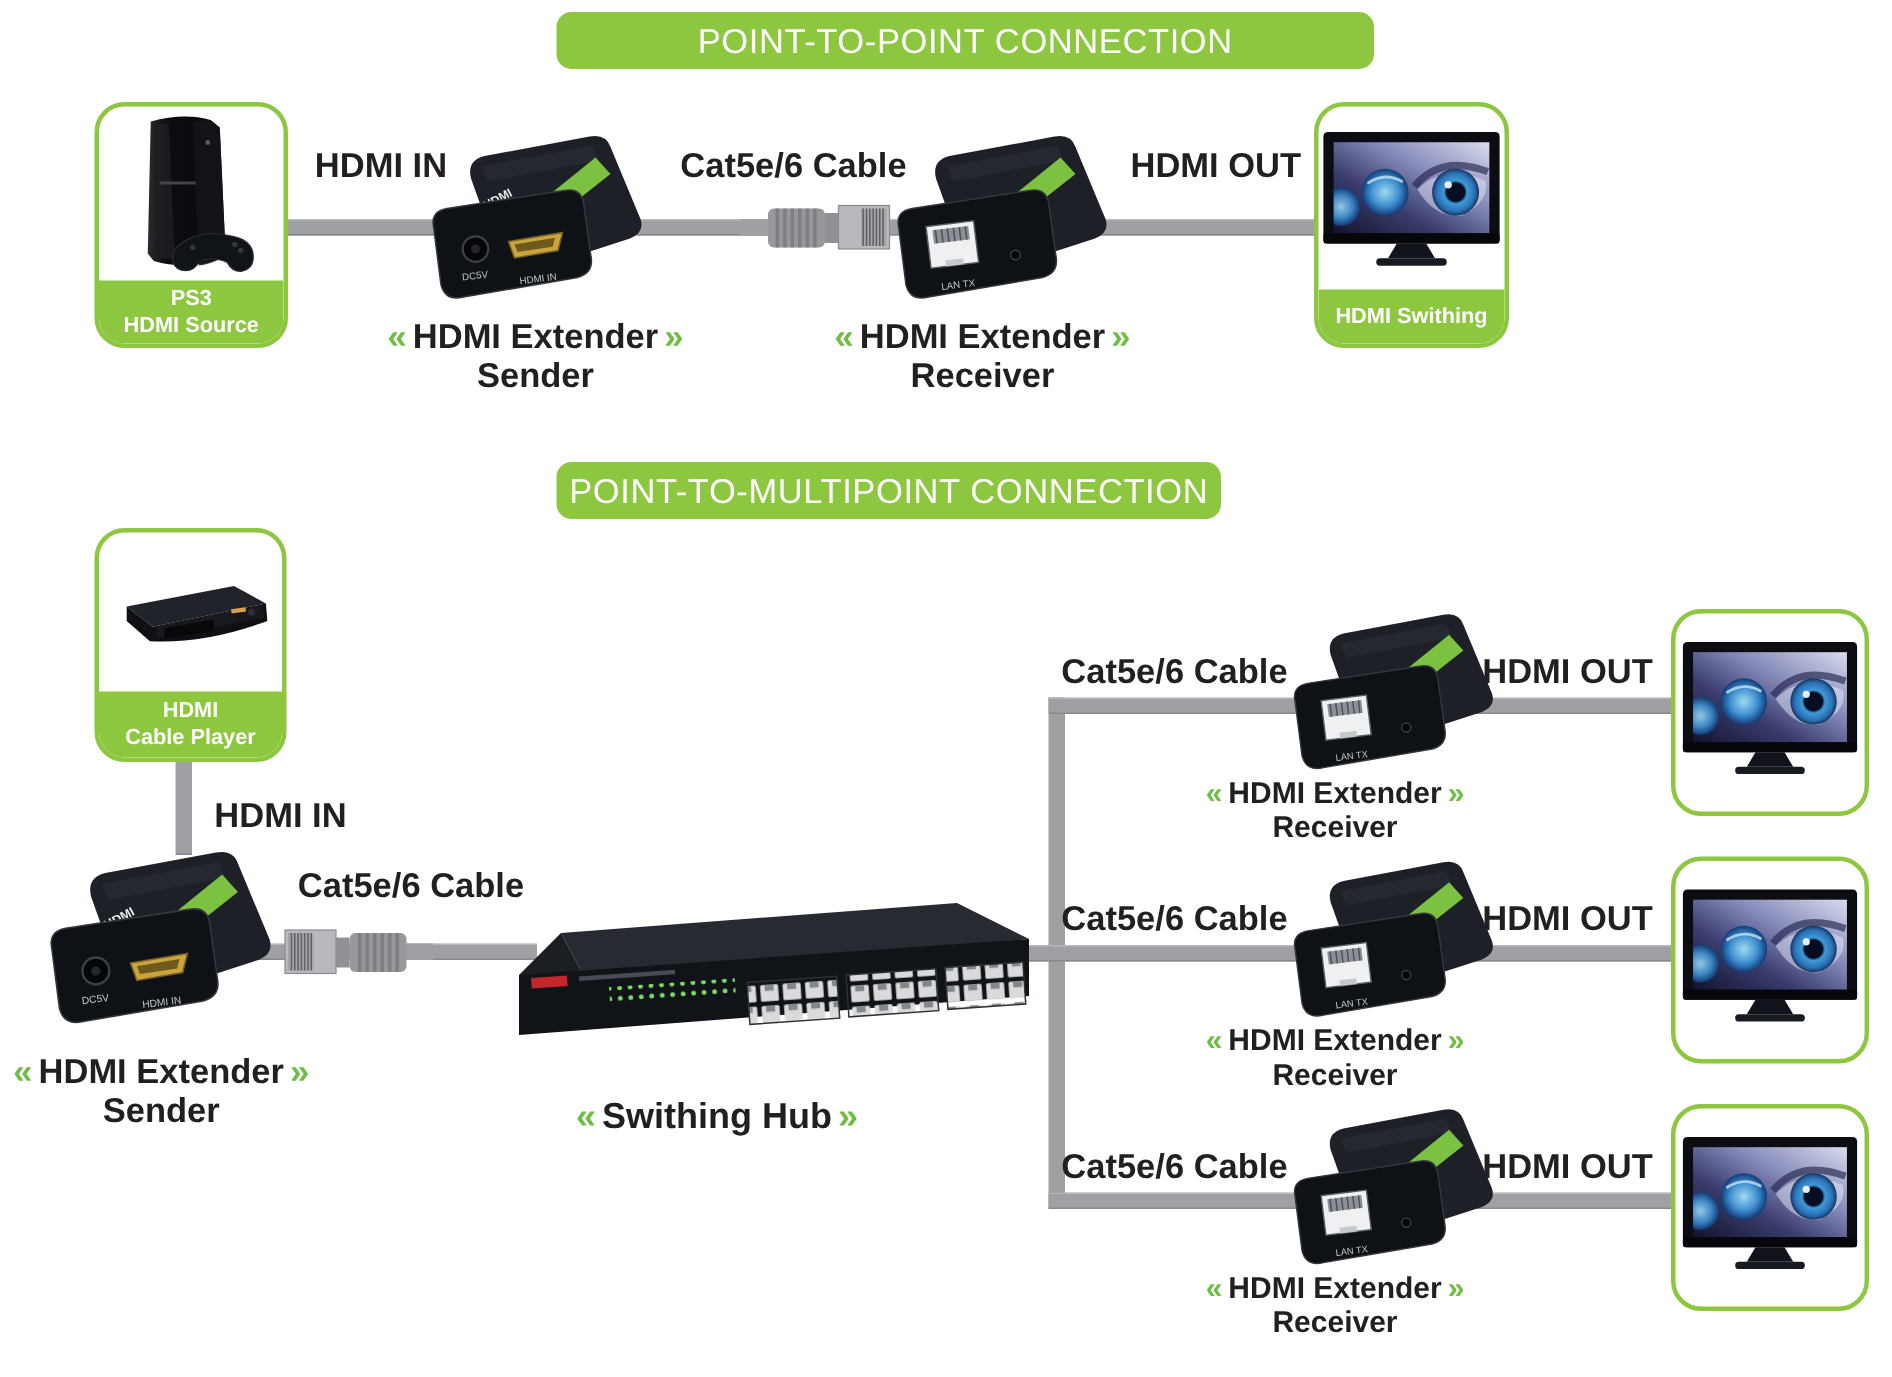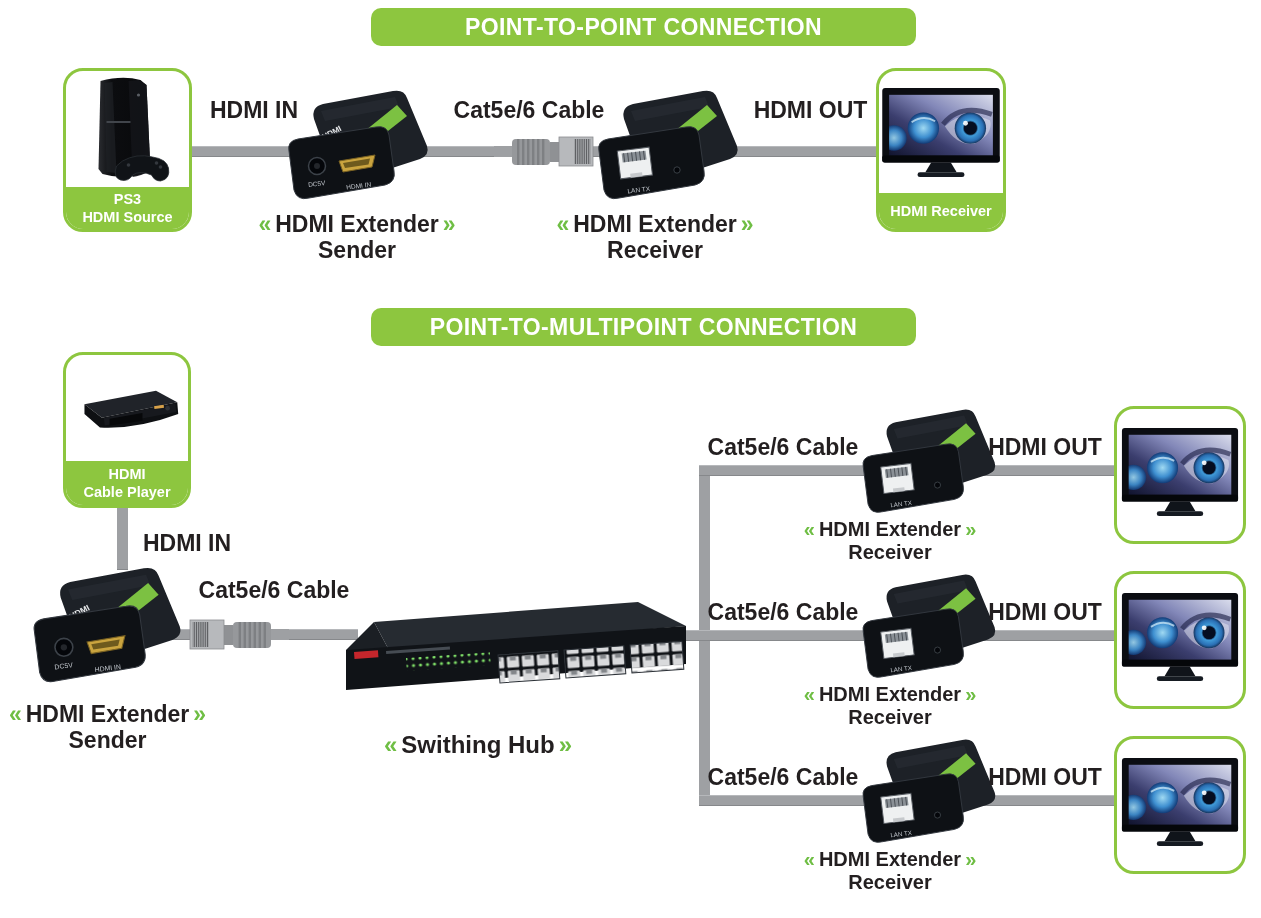--- a/index.html
+++ b/index.html
@@ -1,19 +1,19 @@
 <!DOCTYPE html>
 <html><head>
 <meta charset="utf-8">
 <style>
   *{margin:0;padding:0;box-sizing:border-box}
   body{background:#fff;font-family:"Liberation Sans",sans-serif;}
   #stage{position:relative;width:1261px;height:918px;background:#fff;overflow:hidden;color:#231f20}
   .abs{position:absolute}
-  .banner{background:#8dc63f;border-radius:10px;color:#fff;font-weight:bold;font-size:23px;
+  .banner{background:#8dc63f;border-radius:10px;color:#fff;font-weight:normal;font-size:23px;
           display:flex;align-items:center;justify-content:center;letter-spacing:.4px;z-index:5;white-space:nowrap}
   .lbl{font-weight:bold;font-size:23px;color:#231f20;text-align:center;white-space:nowrap;z-index:6}
   .cable{background:#9ea0a3;box-shadow:inset 0 1px 0 #b6b8bb, inset 0 -1px 0 #86888b;z-index:1}
   .greenbox{background:#fff;border:3px solid #8dc63f;border-radius:20px;z-index:4;overflow:hidden}
   .band{position:absolute;left:0;right:0;bottom:0;background:#8dc63f;color:#fff;text-align:center;
         font-weight:600;font-size:14.5px;line-height:18px;display:flex;flex-direction:column;justify-content:center}
   .caption{text-align:center;font-weight:bold;font-size:23px;line-height:26px;z-index:6;white-space:nowrap;color:#231f20}
   .caption .chev{color:#6fbe44;padding:0 4px}
   .caption.small{font-size:20px;line-height:23px}
   .dev{z-index:3;overflow:visible}
@@ -196,38 +196,38 @@
       <use href="#sym-receiver"></use>
     </svg>
 
   <div class="abs lbl" style="left:748px;top:97px;width:125px">HDMI OUT</div>
 
   <div class="abs greenbox" style="left:876px;top:68px;width:130px;height:164px">
     <svg class="abs devimg" style="left:1px;top:16px;width:122px;height:94px" viewBox="0 0 124 96">
         <use href="#sym-tv"></use>
       </svg>
     <div class="band" style="height:36px">
-      <div>HDMI Receiver</div>
+      <div>HDMI Swithing</div>
     </div>
   </div>
 
   <div class="abs caption" style="left:242px;top:211px;width:230px">
     <div>
       <span class="chev">«</span><span>HDMI Extender</span><span class="chev">»</span>
     </div>
     <div>Sender</div>
   </div>
   <div class="abs caption" style="left:540px;top:211px;width:230px">
     <div>
       <span class="chev">«</span><span>HDMI Extender</span><span class="chev">»</span>
     </div>
     <div>Receiver</div>
   </div>
 
-  <div class="abs banner" style="left:371px;top:308px;width:545px;height:38px">POINT-TO-MULTIPOINT CONNECTION</div>
+  <div class="abs banner" style="left:371px;top:308px;width:443px;height:38px">POINT-TO-MULTIPOINT CONNECTION</div>
 
   <div class="abs greenbox" style="left:63px;top:352px;width:128px;height:156px">
     <svg class="abs devimg" style="left:3px;top:26px;width:116px;height:62px" viewBox="0 0 120 64">
         <use href="#sym-player"></use>
       </svg>
     <div class="band" style="height:44px">
       <div>HDMI</div>
       <div>Cable Player</div>
     </div>
   </div>

